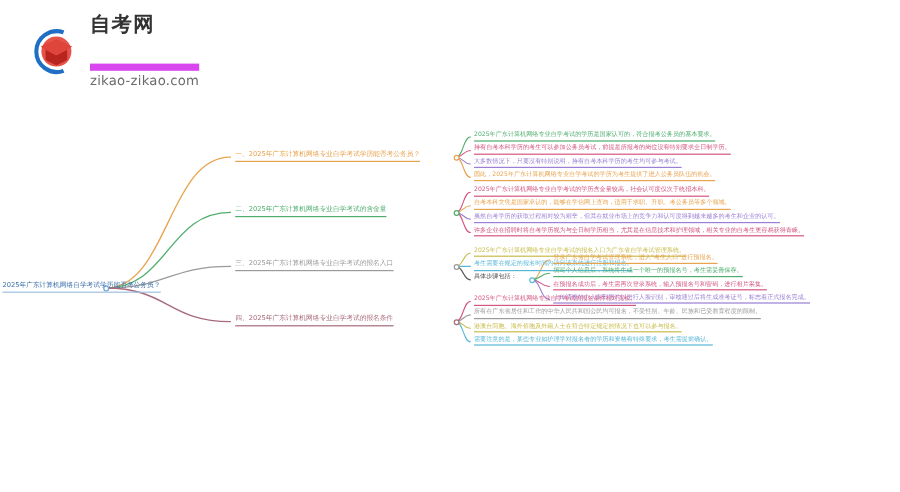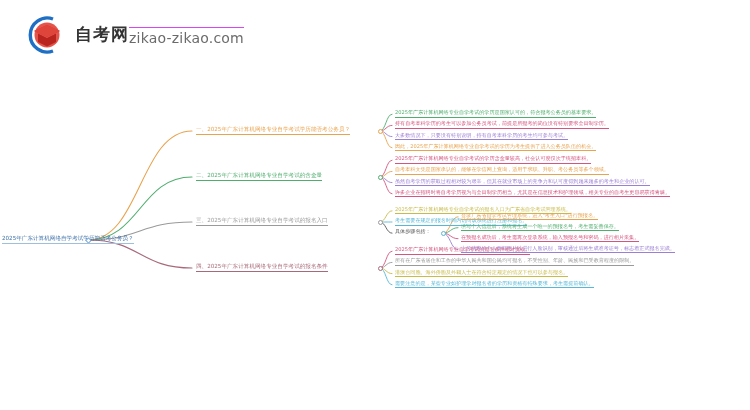--- a/index.html
+++ b/index.html
@@ -10,29 +10,29 @@
     overflow:hidden;
     position:relative;
   }
 
   
   #logo{
     position:absolute;left:22px;top:12px;
     display:flex;align-items:center;gap:7px;
   }
   #logo-mark{position:relative;width:46px;height:46px;flex:0 0 46px;}
-  #logo-text{display:flex;flex-direction:row;justify-content:center;}
+  #logo-text{display:flex;flex-direction:column;justify-content:center;gap:20px;}
   #logo-title{
     font-size:17px;font-weight:bold;color:#333333;
     letter-spacing:1px;line-height:1.1;
     font-family:"DejaVu Sans",sans-serif;
   }
   #logo-sub{
-    font-size:14px;color:#6b6b6b;letter-spacing:.2px;
-    border-top:1px solid #d946ef;margin-top:2px;padding-top:2px;
+    font-size:11px;color:#6b6b6b;letter-spacing:.2px;
+    border-top:6px solid #d946ef;margin-top:2px;padding-top:2px;
     font-family:"DejaVu Sans",sans-serif;
   }
 
   
   #map{position:absolute;left:0;top:0;width:750px;height:410px;}
   #wires{position:absolute;left:0;top:0;width:750px;height:410px;}
 
   .node{
     position:absolute;
     font-family:"DejaVu Sans","Liberation Sans",sans-serif;

